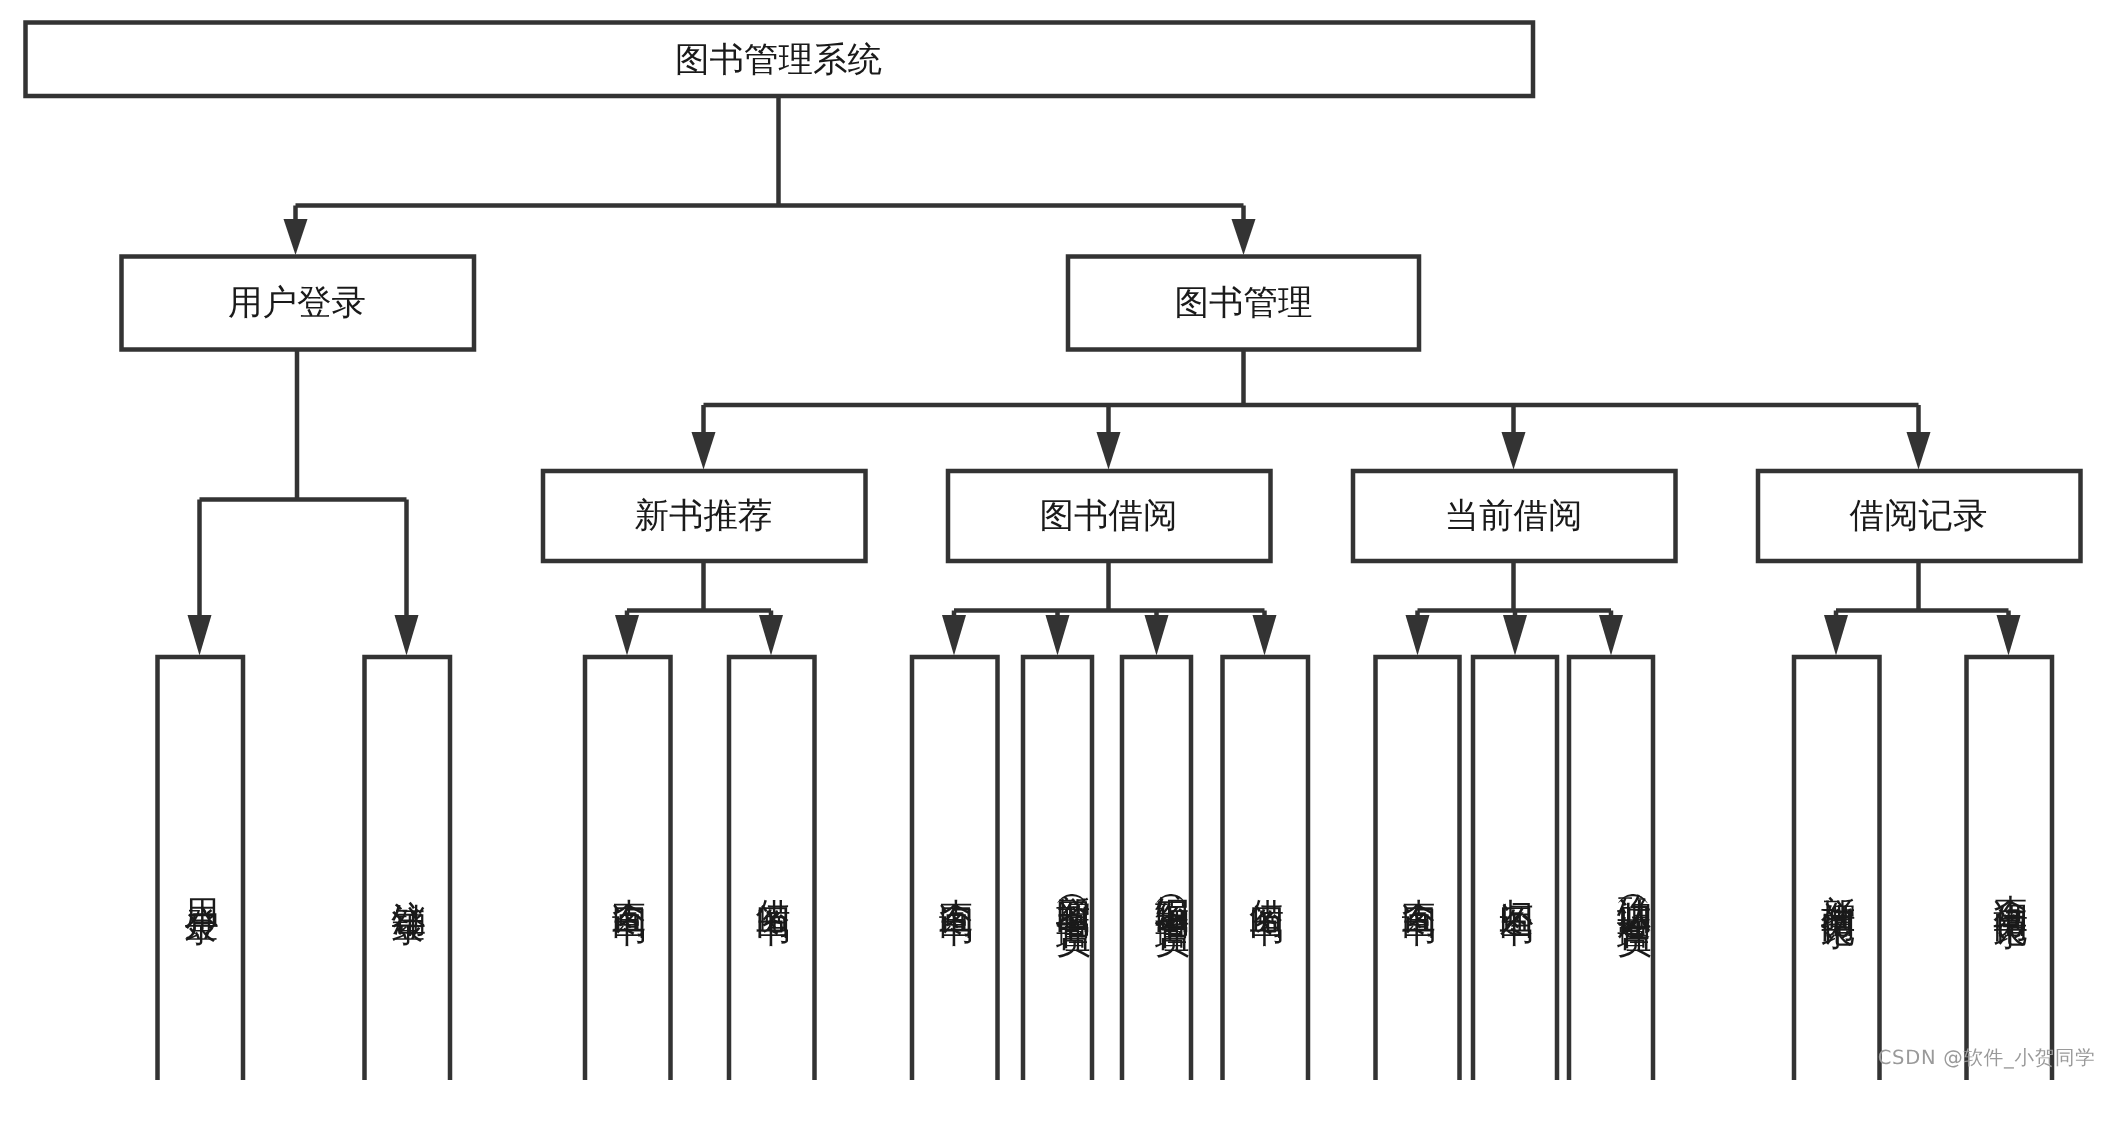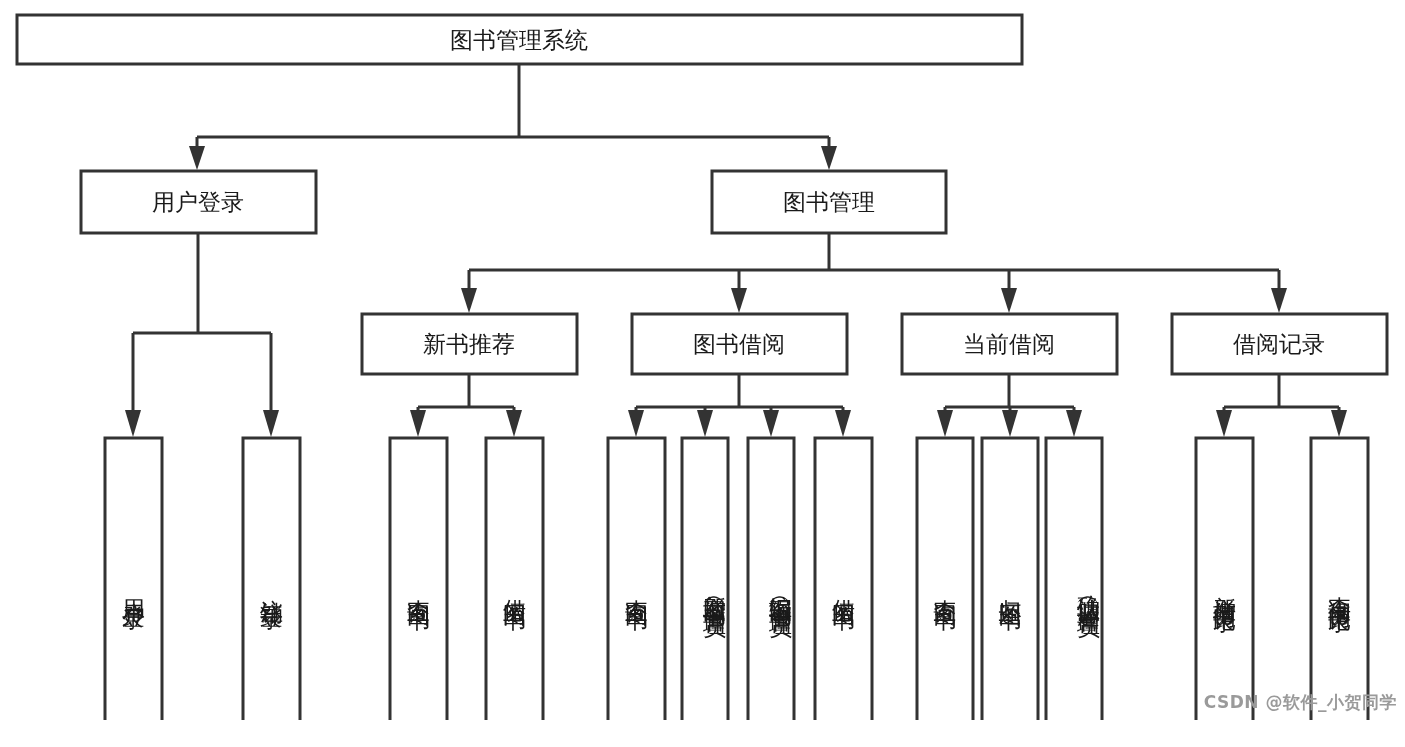--- a/index.html
+++ b/index.html
@@ -66,26 +66,25 @@
     text-align: center;
     white-space: nowrap;
     pointer-events: none;
     user-select: none;
   }
   .watermark {
     position: absolute;
     right: 8px;
     bottom: 6px;
     font-family: "DejaVu Sans", "Liberation Sans", sans-serif;
-    font-size: 17px;
+    font-size: 13px;
     color: #9a9a9a;
     letter-spacing: 0.5px;
     white-space: nowrap;
     user-select: none;
-    font-weight: bold;
   }
 </style>
 </head>
 <body>
 
 <div id="diagram-root">
 
   <svg id="tree-canvas" viewBox="0 0 1405 747">
     <defs></defs>
 

